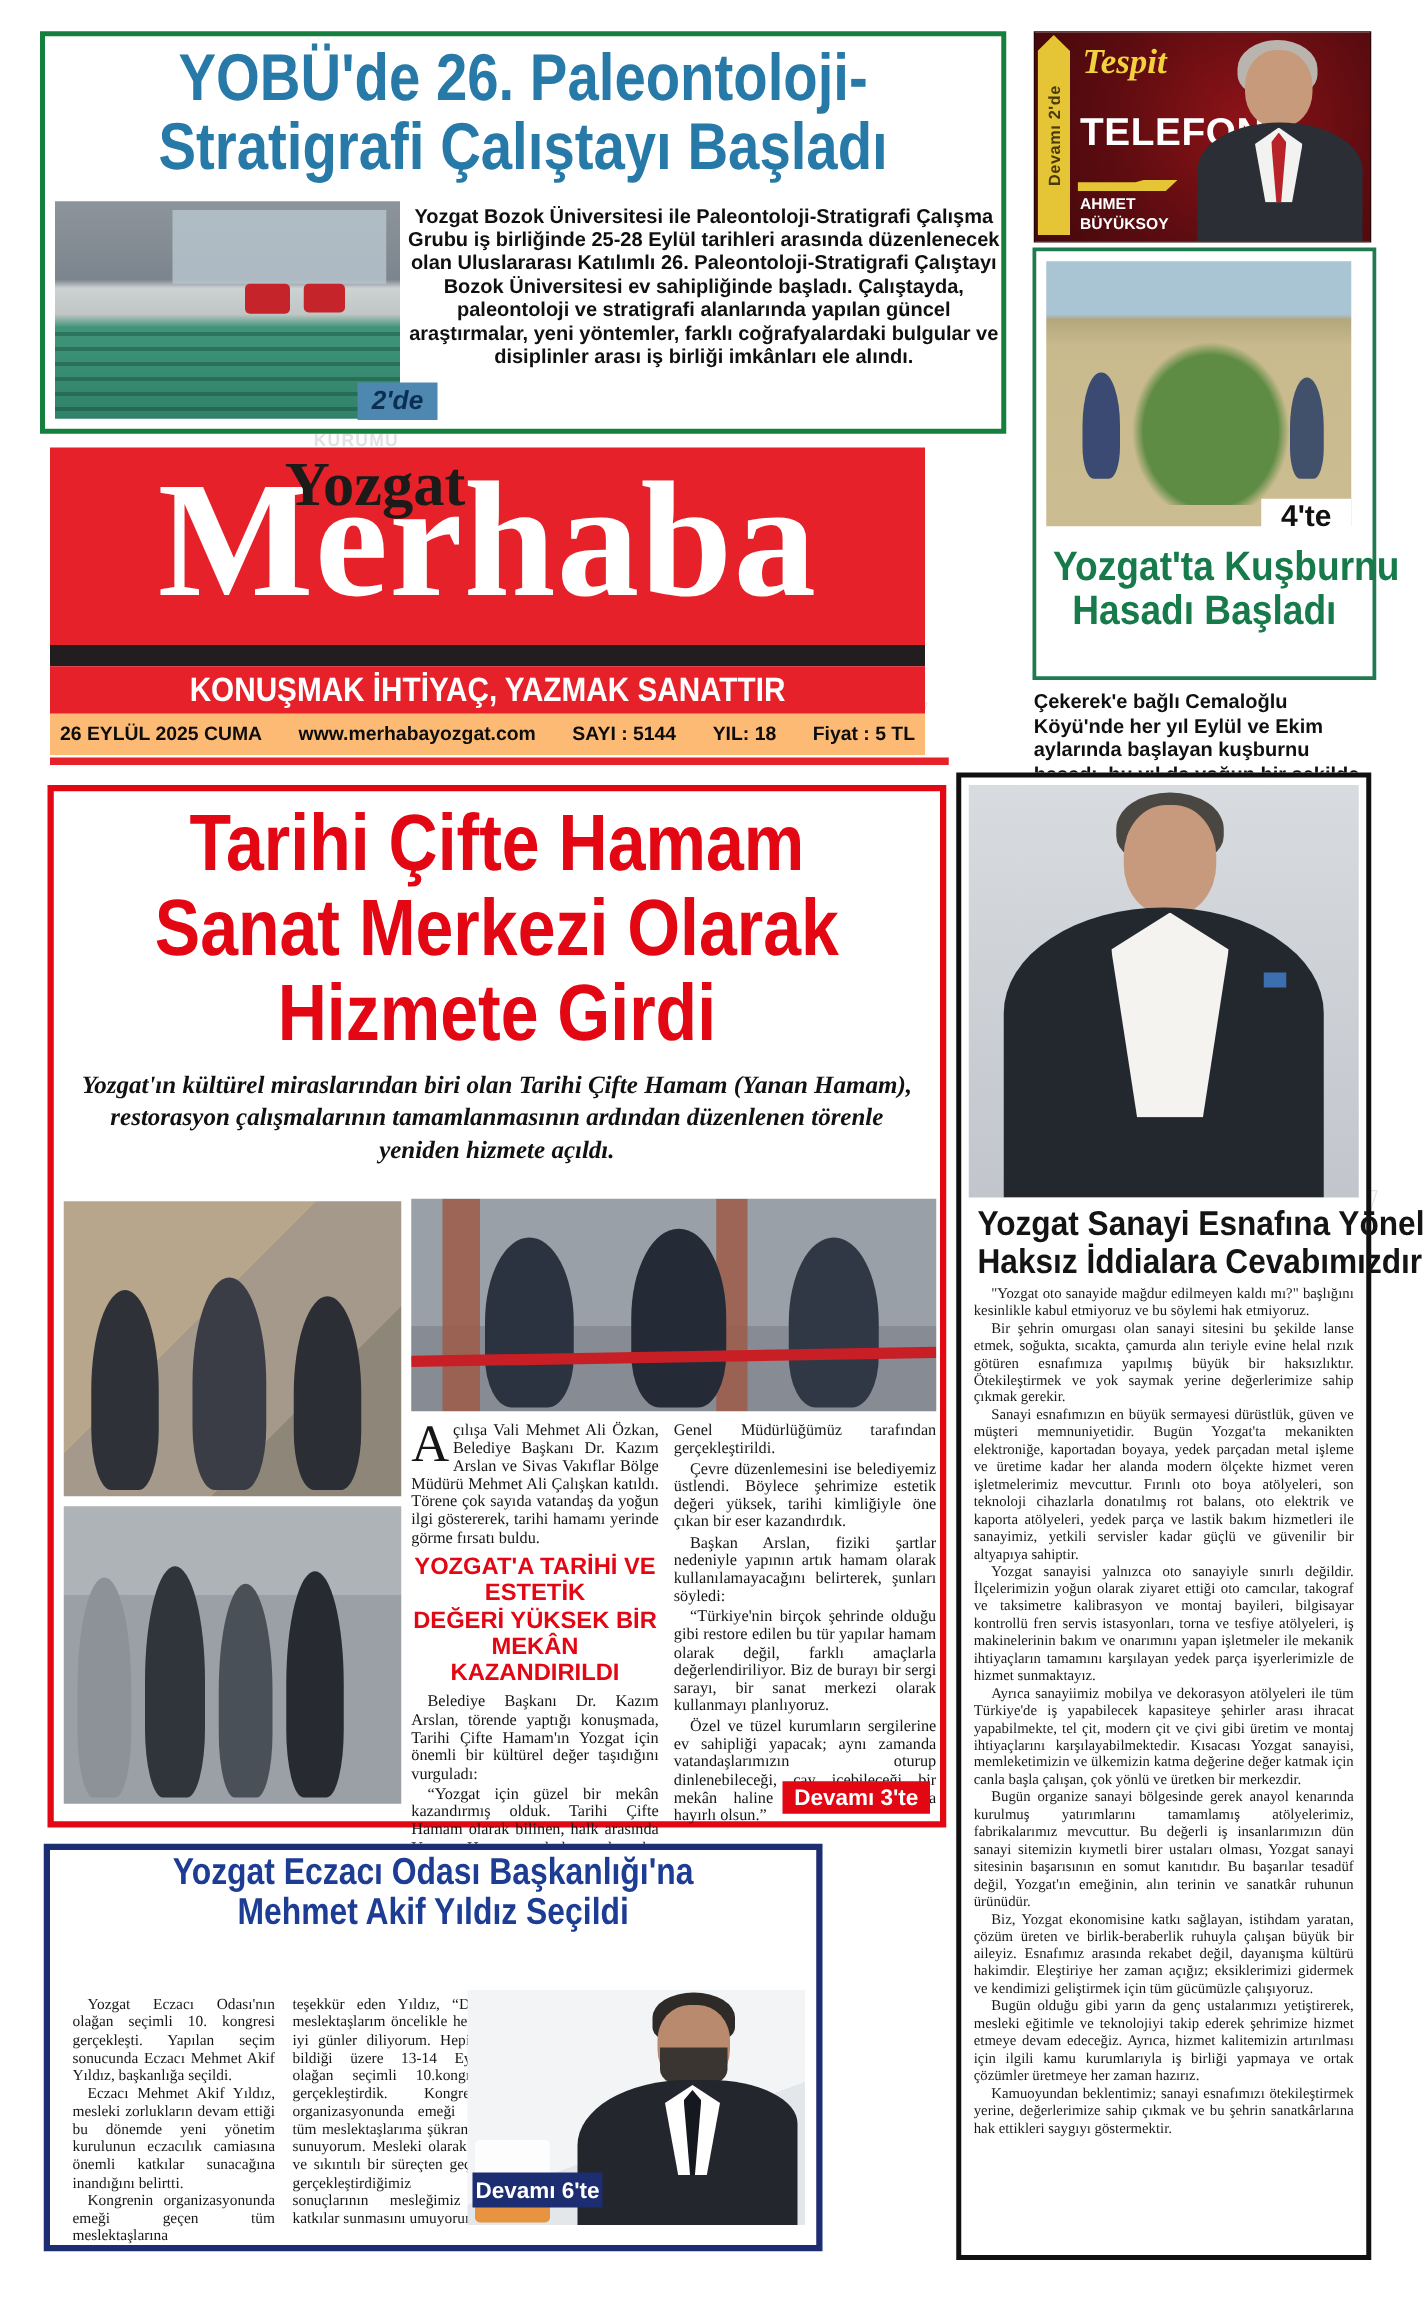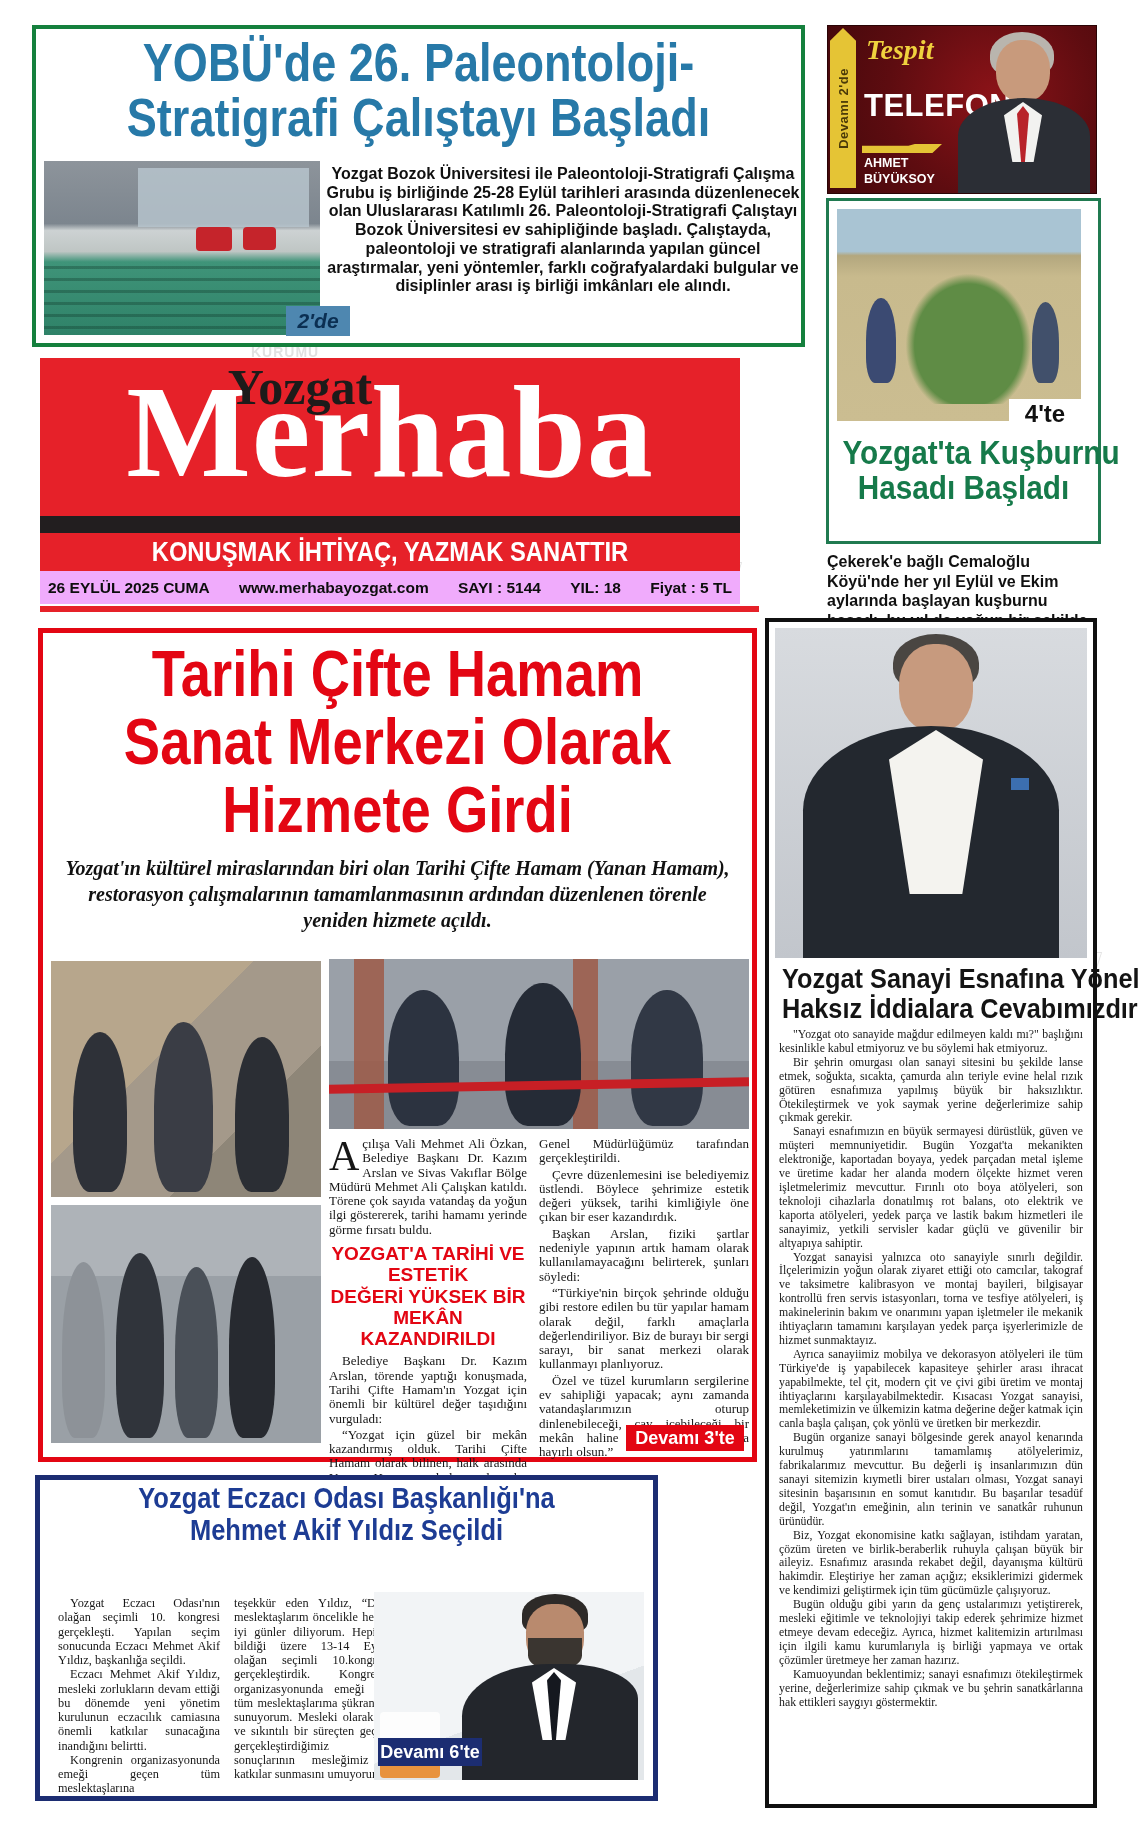--- a/index.html
+++ b/index.html
@@ -54,21 +54,21 @@
   #masthead{left:40px;top:358px;width:700px;z-index:2;}
   #mast-red{position:relative;width:100%;height:158px;background:#e62129;}
   #mast-kicker{position:absolute;left:90px;top:0px;width:340px;text-align:center;
       font-family:"Liberation Serif",serif;font-weight:bold;font-size:50px;color:#1d1b1a;z-index:3;}
   #mast-title{position:absolute;left:0;top:8px;width:100%;text-align:center;
       font-family:"Liberation Serif",serif;font-weight:bold;font-size:132px;line-height:1.0;
       color:#fff;letter-spacing:1px;}
   #mast-stripe{width:100%;height:17px;background:#221e1f;}
   #mast-slogan{width:100%;height:38px;background:#e62129;color:#fff;text-align:center;}
   #mast-slogan div{font-weight:bold;font-size:27px;line-height:38px;}
-  #mast-dateline{width:100%;height:33px;background:#f0abfc;display:flex;align-items:center;
+  #mast-dateline{width:100%;height:33px;background:#fdba74;display:flex;align-items:center;
       justify-content:space-between;font-weight:bold;font-size:15.5px;color:#0d0d0d;
       padding:0 8px;box-sizing:border-box;}
   #mast-rule{width:719px;height:6px;background:#e62129;margin-top:2px;}
   
   #main-box{left:38px;top:628px;width:719px;height:834px;border:5px solid #e30613;}
   .main-headline{position:absolute;top:8px;left:0;width:100%;text-align:center;color:#e30613;
       font-weight:bold;font-size:64px;line-height:1.06;}
   #main-deck{left:14px;top:222px;width:681px;text-align:center;font-family:"Liberation Serif",serif;
       font-style:italic;font-weight:bold;font-size:20px;line-height:1.3;color:#111;}
   #photo-officials{left:8px;top:328px;width:270px;height:236px;}

